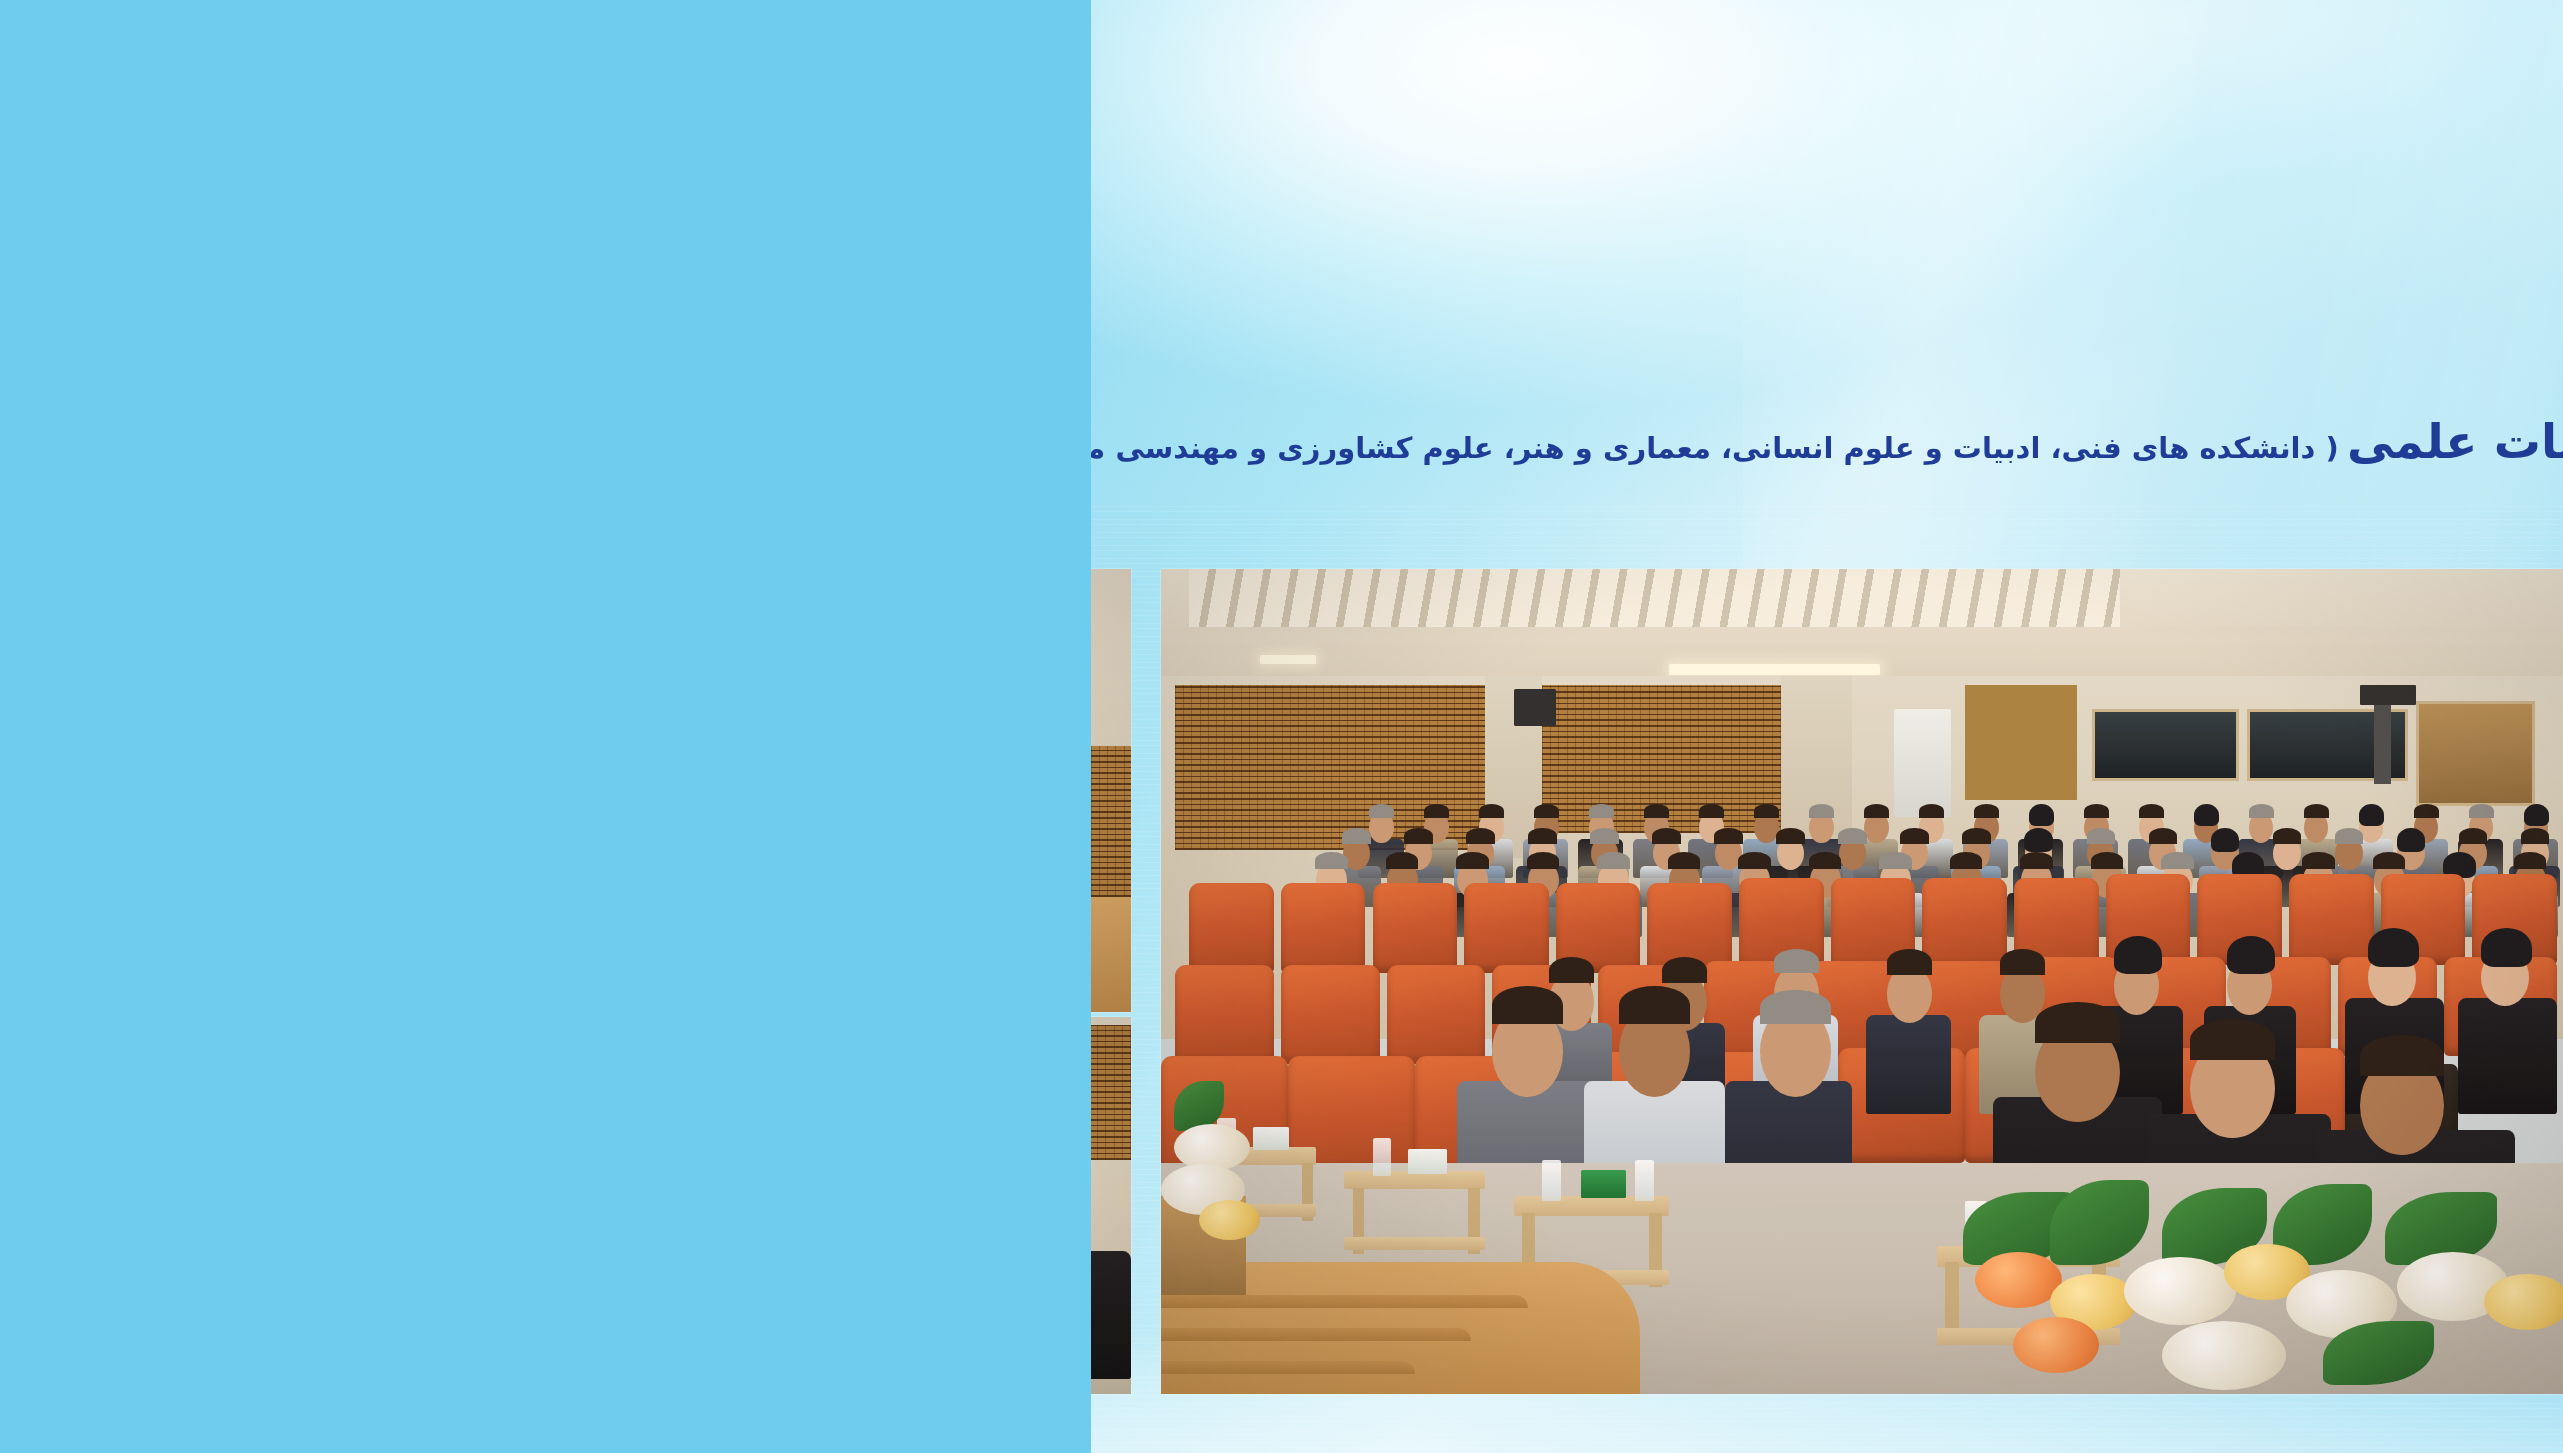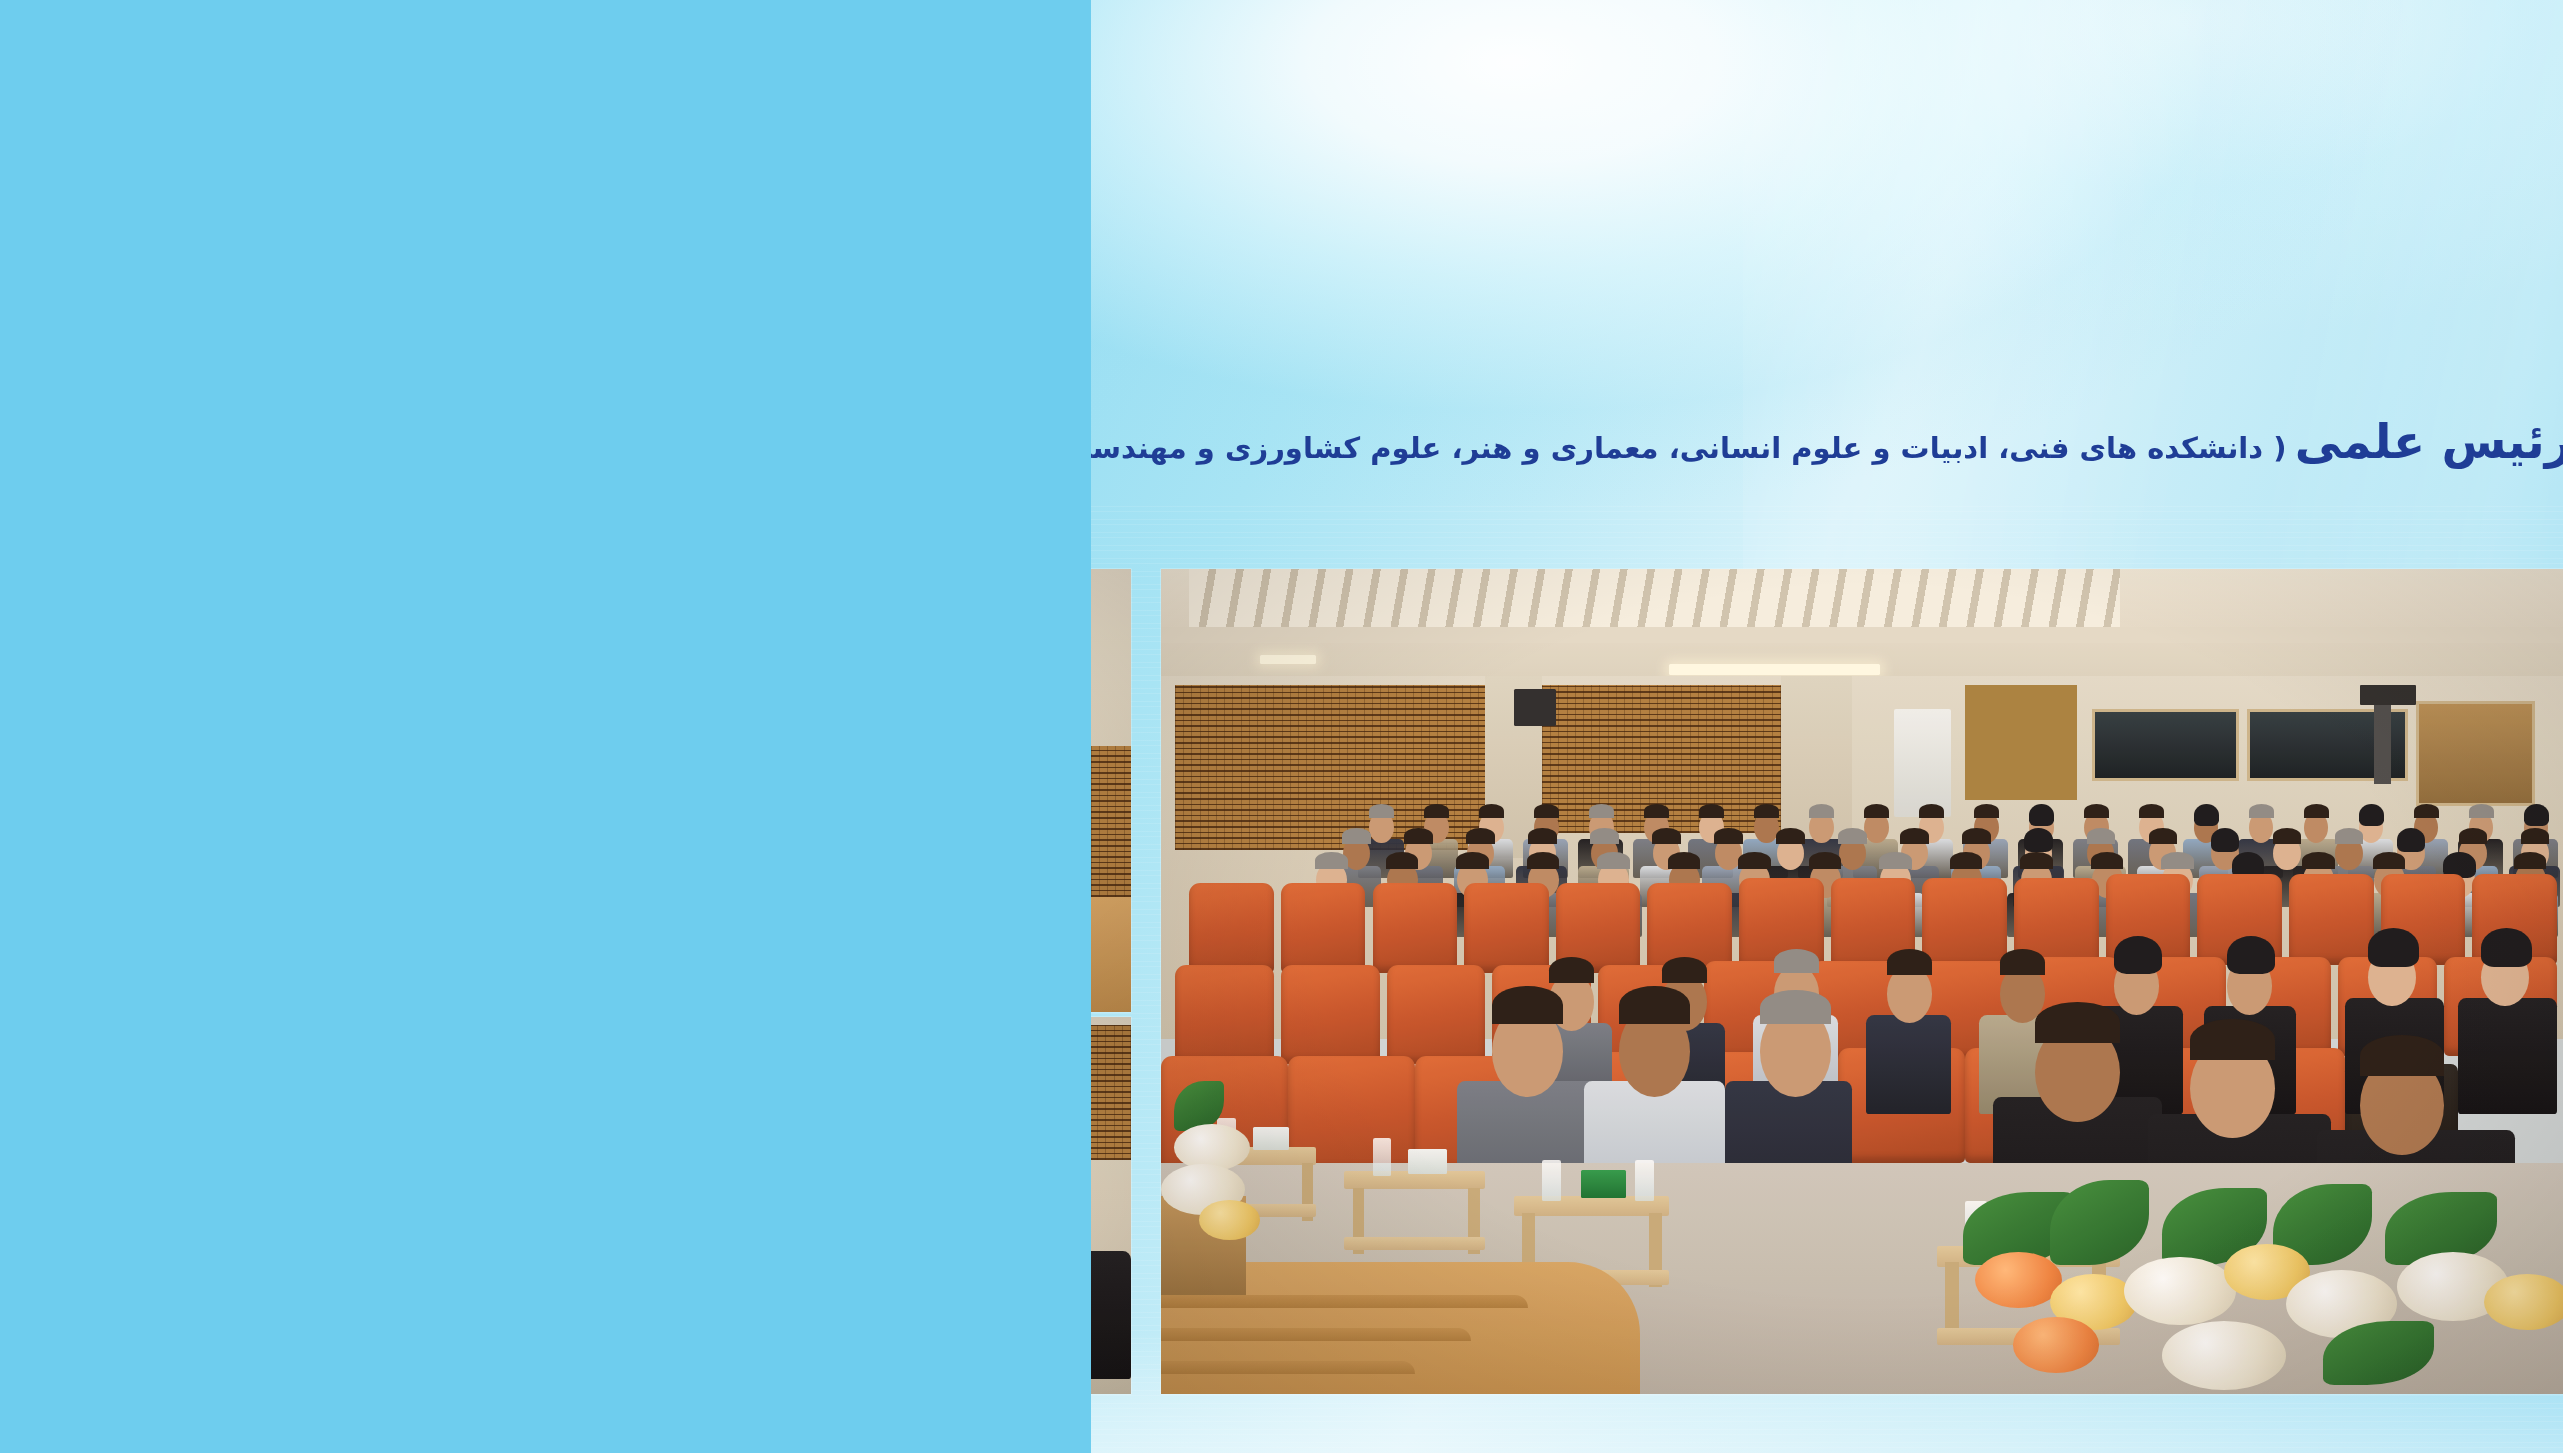--- a/index.html
+++ b/index.html
@@ -171,21 +171,21 @@
 <div class="banner">
 
   <div class="bg-wash"></div>
   <div class="bg-facets"></div>
   <div class="bg-weave"></div>
   <div class="bg-weave-r"></div>
 
   <div class="bg-bottom-fade"></div>
 
   <div class="headline">
-    <span class="main">نشست هم اندیشی رئیس دانشگاه با اعضای رئیس علمی</span><span class="sub">( دانشکده های فنی، ادبیات و علوم انسانی، معماری و هنر، علوم کشاورزی و مهندسی مکانیک )</span>
+    <span class="main">نشست هم اندیشی رئیس دانشگاه با هیات هیات علمی</span><span class="sub">( دانشکده های فنی، ادبیات و علوم انسانی، معماری و هنر، علوم کشاورزی و مهندسی مکانیک )</span>
   </div>
 
   <div class="grid">
 
     <div class="col col-left">
 
       <div class="photo p-top h-421">
         <div class="scene">
           <div class="wall" style="inset:0;"></div>
 

